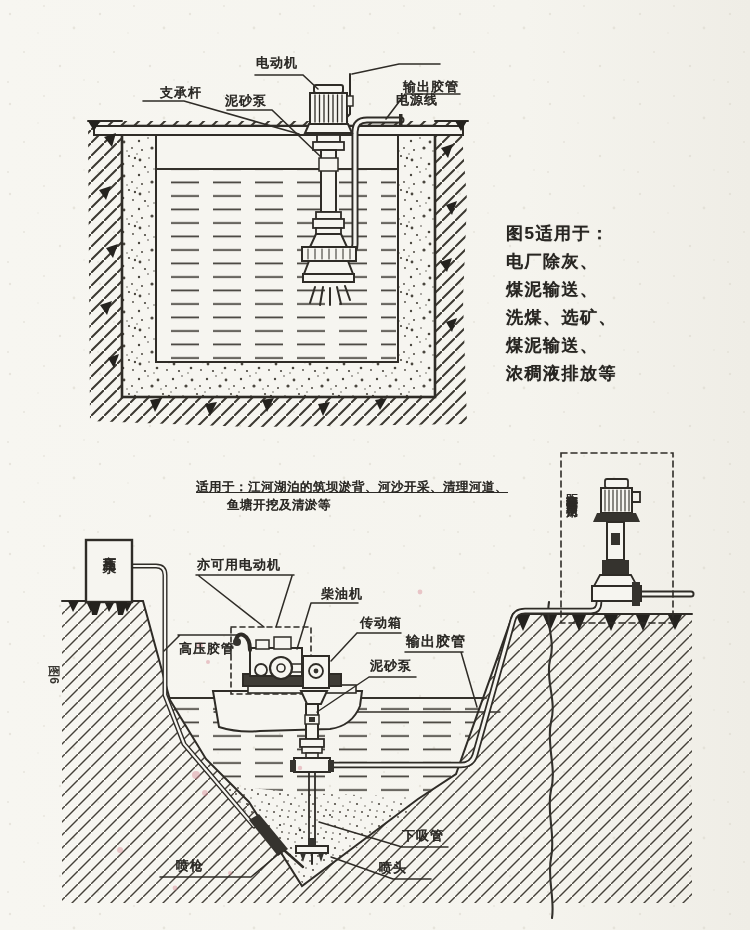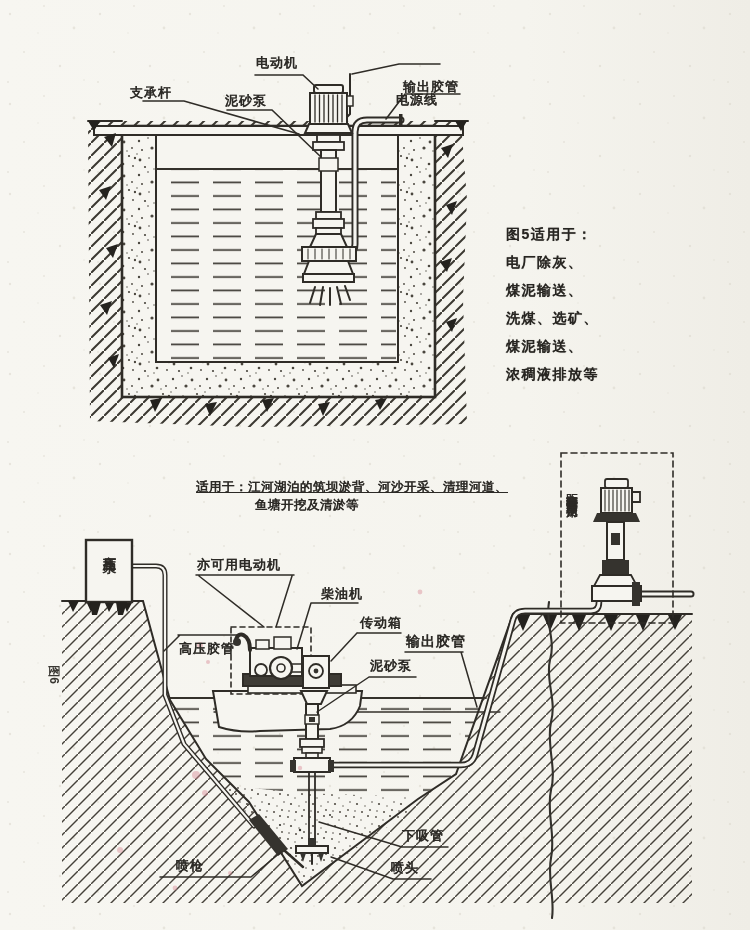--- a/index.html
+++ b/index.html
@@ -8,21 +8,21 @@
     background:linear-gradient(90deg,#f7f6f1 0%,#f5f4ee 70%,#efede6 100%);
     font-family:"Liberation Sans",sans-serif;color:#2c2a26;
   }
   #page svg{position:absolute;left:0;top:0;}
   .lbl{
     position:absolute;font-size:13px;font-weight:700;letter-spacing:1px;
     white-space:nowrap;color:#2c2a26;line-height:1.15;
     text-shadow:0 0 .6px rgba(44,42,38,.55);
   }
   .lbl-lg{font-size:14px;}
-  .block{position:absolute;font-weight:700;font-size:14px;letter-spacing:1.5px;
+  .block{position:absolute;font-weight:700;font-size:17px;letter-spacing:1.5px;
     line-height:28px;color:#272521;text-shadow:0 0 .7px rgba(44,42,38,.6);}
   .usage{position:absolute;font-size:12.5px;font-weight:700;letter-spacing:.5px;
     color:#2c2a26;white-space:nowrap;text-shadow:0 0 .5px rgba(44,42,38,.5);}
   .vtext{
     position:absolute;writing-mode:vertical-rl;text-orientation:upright;
     font-weight:700;color:#2c2a26;white-space:nowrap;
     text-shadow:0 0 .6px rgba(44,42,38,.5);
   }
   .fig-num{position:absolute;font-size:12px;font-weight:700;color:#3a3833;
     transform:rotate(90deg);transform-origin:50% 50%;}
@@ -323,48 +323,48 @@
       <circle cx="300" cy="768" r="2.2"></circle>
           <circle cx="420" cy="592" r="2.4"></circle>
       <circle cx="230" cy="873" r="2"></circle>
     </g>
   </g>
 </svg>
 
 <div>
   <div class="lbl" style="left:256px;top:56px;">电动机</div>
   <div class="lbl" style="left:396px;top:49px;margin-top:44px;">电源线</div>
-  <div class="lbl" style="left:130px;top:86px;">支承杆</div>
+  <div class="lbl" style="left:160px;top:86px;">支承杆</div>
   <div class="lbl" style="left:225px;top:94px;">泥砂泵</div>
   <div class="lbl" style="left:403px;top:80px;">输出胶管</div>
 
   <div class="block" style="left:506px;top:220px;">
     <div>图5适用于：</div>
     <div>电厂除灰、</div>
     <div>煤泥输送、</div>
     <div>洗煤、选矿、</div>
     <div>煤泥输送、</div>
     <div>浓稠液排放等</div>
   </div>
 </div>
 
 <div>
   <div class="usage" style="left:196px;top:479px;text-decoration:underline;">适用于：江河湖泊的筑坝淤背、河沙开采、清理河道、</div>
-  <div class="usage" style="left:255px;top:497px;">鱼塘开挖及清淤等</div>
+  <div class="usage" style="left:227px;top:497px;">鱼塘开挖及清淤等</div>
 
   <div class="vtext" style="left:100px;top:546px;font-size:13.5px;letter-spacing:2px;">高压泵</div>
 
   <div class="lbl" style="left:197px;top:558px;">亦可用电动机</div>
   <div class="lbl" style="left:313px;top:587px;margin-left:8px;">柴油机</div>
   <div class="lbl" style="left:360px;top:616px;">传动箱</div>
   <div class="lbl lbl-lg" style="left:406px;top:633px;">输出胶管</div>
   <div class="lbl" style="left:179px;top:618px;margin-top:24px;">高压胶管</div>
   <div class="lbl" style="left:370px;top:659px;">泥砂泵</div>
   <div class="lbl" style="left:402px;top:829px;">下吸管</div>
-  <div class="lbl" style="left:391px;top:861px;">喷头</div>
+  <div class="lbl" style="left:379px;top:861px;">喷头</div>
   <div class="lbl" style="left:176px;top:859px;">喷枪</div>
 
   <div class="vtext" style="left:564px;top:484px;font-size:11.5px;letter-spacing:1.5px;">距离较远时可串联使用</div>
 
   <div class="fig-num" style="left:44px;top:666px;">图6</div>
 </div>
 
 </div>
 
 </body></html>

